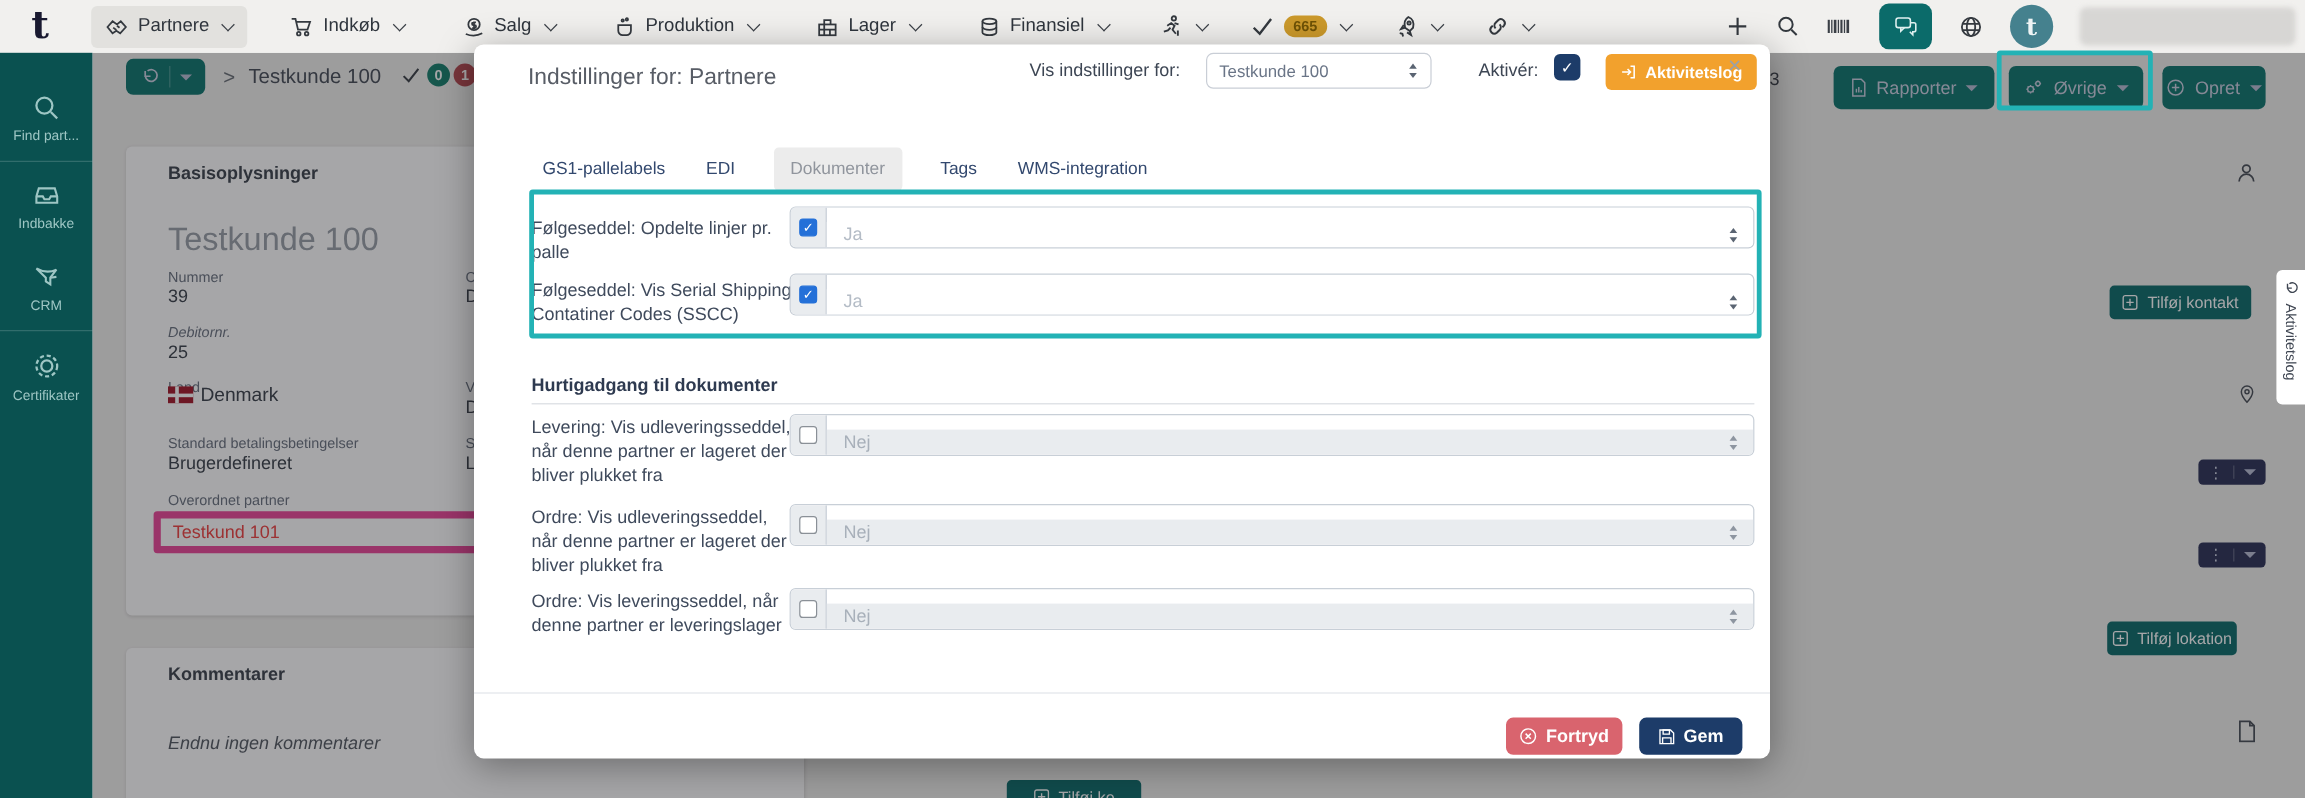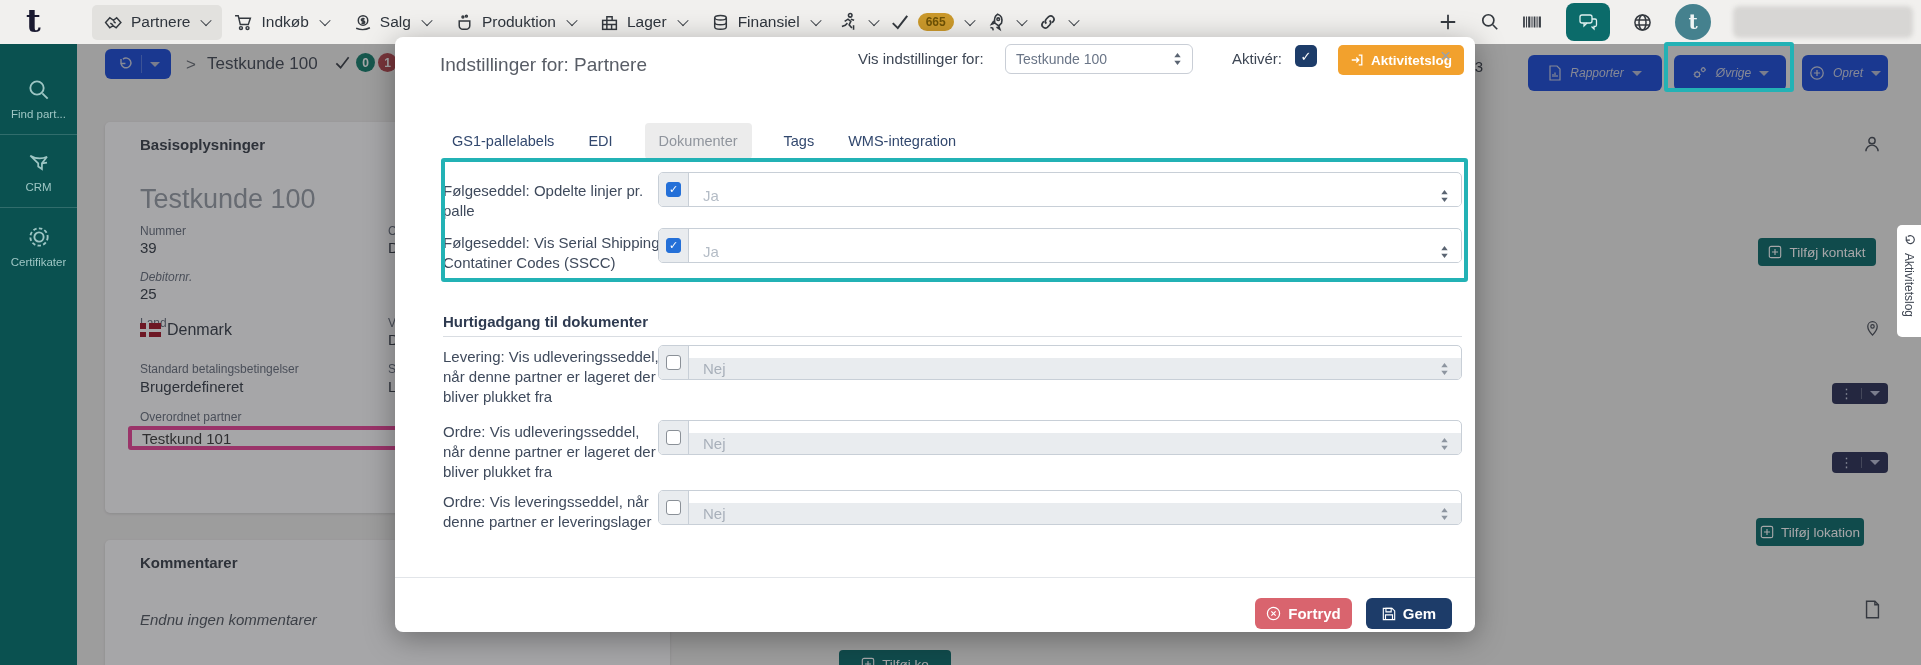--- a/index.html
+++ b/index.html
@@ -4,57 +4,57 @@
 <style>
   * { margin:0; padding:0; box-sizing:border-box; }
   html,body { width:1921px; height:665px; overflow:hidden; }
   body { font-family:"Liberation Sans", sans-serif; background:#f1f0ee; position:relative; }
   .abs { position:absolute; }
   svg { display:block; }
 
   
   .topbar { position:absolute; left:0; top:0; width:1921px; height:44px; background:#f1f0ee; z-index:8; }
   .logo { position:absolute; left:26px; top:2px; font-family:"DejaVu Serif", serif; font-size:32px; font-weight:bold; color:#191930; }
-  .menus { position:absolute; left:92px; top:0; height:44px; display:flex; align-items:center; gap:0; }
+  .menus { position:absolute; left:76px; top:0; height:44px; display:flex; align-items:center; gap:24px; }
   .mitem { display:flex; align-items:center; gap:8px; padding:8px 12px; border-radius:5px; color:#2f353d; font-size:15.5px; cursor:pointer; }
   .mitem.active { background:#e2e1de; }
   .chv { width:8px; height:8px; border-right:1.7px solid #3a3f46; border-bottom:1.7px solid #3a3f46; transform:rotate(45deg) translate(-1px,-1px); margin-left:4px; }
   .iconly { display:flex; align-items:center; gap:8px; padding:8px 6px; }
   .badge665 { background:#cb992b; color:#6e5206; font-size:12px; font-weight:bold; border-radius:9px; padding:2px 8px; }
   .topright { position:absolute; right:8px; top:0; height:44px; display:flex; align-items:center; gap:22px; }
   .chatbtn { width:44px; height:38px; background:#0b6b6a; border-radius:8px; display:flex; align-items:center; justify-content:center; }
   .avatar { width:36px; height:36px; border-radius:50%; background:#45818e; color:#eef4f5; font-family:"DejaVu Serif",serif; font-weight:bold; font-size:20px; display:flex; align-items:center; justify-content:center; }
   .blurname { width:180px; height:32px; border-radius:6px; background:#d7d6d4; filter:blur(2px); }
 
   
   .sidebar { position:absolute; left:0; top:44px; width:77px; height:621px; background:#0a5150; z-index:8; color:#9ec6c4; }
   .sitem { display:flex; flex-direction:column; align-items:center; gap:6px; padding:14px 2px 12px 2px; cursor:pointer; }
   .sitem .slabel { font-size:11.5px; color:#9ec6c4; max-width:74px; overflow:hidden; text-overflow:ellipsis; white-space:nowrap; }
   .sdiv { border-top:1px solid rgba(255,255,255,.16); margin:2px 0; }
 
   
   .overlay { position:absolute; left:77px; top:44px; right:0; bottom:0; background:rgba(20,22,26,.38); z-index:5; }
 
   
-  .navybtn { background:#1d4ed8; color:#ccd0e2; border-radius:6px; display:flex; align-items:center; gap:8px; font-size:12px; justify-content:center;font-style:italic; }
+  .navybtn { background:#0f766e; color:#ccd0e2; border-radius:6px; display:flex; align-items:center; gap:8px; font-size:15px; justify-content:center; }
   .caret { width:0;height:0;border-left:5px solid transparent;border-right:5px solid transparent;border-top:5px solid #b9bdd4; }
   .crumb { color:#474e58; font-size:17px; }
   .cbadge { width:19px; height:19px; border-radius:50%; color:#fff; font-size:12px; font-weight:bold; display:flex; align-items:center; justify-content:center; }
 
   
   .card { position:absolute; background:#fff; border-radius:5px; box-shadow:0 1px 3px rgba(0,0,0,.12); }
   .flabel { font-size:12px; color:#6b7380; }
   .fval { font-size:15px; color:#3c434c; }
   .bigname { font-size:27px; color:#9aa0a8; font-weight:400; }
   .cardtitle { font-size:15px; font-weight:bold; color:#3e454e; }
   .dkflag { display:inline-block; width:21px; height:14px; background:
       linear-gradient(#fff,#fff) 6px 0/3px 14px no-repeat,
       linear-gradient(#fff,#fff) 0 5.5px/21px 3px no-repeat,
       #a3192b; vertical-align:-2px; margin-right:6px; }
-  .parentinput { border:4px solid #ec4899; border-radius:3px; height:24px; display:flex; align-items:center; padding-left:10px; font-size:15px; color:#404040; background:#fff; }
+  .parentinput { border:6px solid #ec4899; border-radius:3px; height:35px; display:flex; align-items:center; padding-left:10px; font-size:15px; color:#ef4444; background:#fff; }
 
   .tealbtn { background:#0d6c6b; color:#fff; border-radius:4px; font-size:13.5px; display:flex; align-items:center; gap:7px; justify-content:center; }
   .splitbtn { background:#2e3358; border-radius:4px; display:flex; align-items:center; }
   .splitbtn .seg { padding:3px 8px; color:#ccd0e2; font-size:13px; display:flex; align-items:center; }
   .splitbtn .seg + .seg { border-left:1px solid rgba(255,255,255,.25); }
   .vtab { position:absolute; background:#fff; border-radius:5px 0 0 5px; display:flex; flex-direction:column; align-items:center; gap:6px; padding:9px 4px; z-index:6; }
   .vtab .vtxt { writing-mode:vertical-rl; font-size:12px; color:#3f4652; }
 
   
   .modal { position:absolute; left:395px; top:37px; width:1080px; height:595px; background:#fff; border-radius:8px; box-shadow:0 6px 30px rgba(0,0,0,.35); z-index:10; }
@@ -241,20 +241,29 @@
           <circle cx="7.5" cy="7.5" r="5"></circle>
           <path d="M11.5 11.5l4 4"></path>
         </svg>
       </span>
     <span class="slabel">Find part...</span>
   </div>
   <div class="sdiv"></div>
   <div class="sitem">
     <span>
         <svg width="24" height="24" viewBox="0 0 18 18" fill="none" stroke="#9ec6c4" stroke-width="1.3">
+          <path d="M2.5 9.5l1.5-5h10l1.5 5v4h-13z"></path>
+          <path d="M2.5 9.5h4l1 1.8h3l1-1.8h4"></path>
+        </svg>
+      </span>
+    <span class="slabel">Indbakke</span>
+  </div>
+  <div class="sitem">
+    <span>
+        <svg width="24" height="24" viewBox="0 0 18 18" fill="none" stroke="#9ec6c4" stroke-width="1.3">
           <path d="M2.5 3.5c4.5 2.6 8.5 2.6 12.5.8l-3.8 5v4.2l-2.8-1.9V9.3z"></path>
           <path d="M11.2 9.3l3.8-.5"></path>
         </svg>
       </span>
     <span class="slabel">CRM</span>
   </div>
   <div class="sdiv"></div>
   <div class="sitem">
     <span>
         <svg width="26" height="26" viewBox="0 0 18 18" fill="none" stroke="#9ec6c4" stroke-width="1.3">

